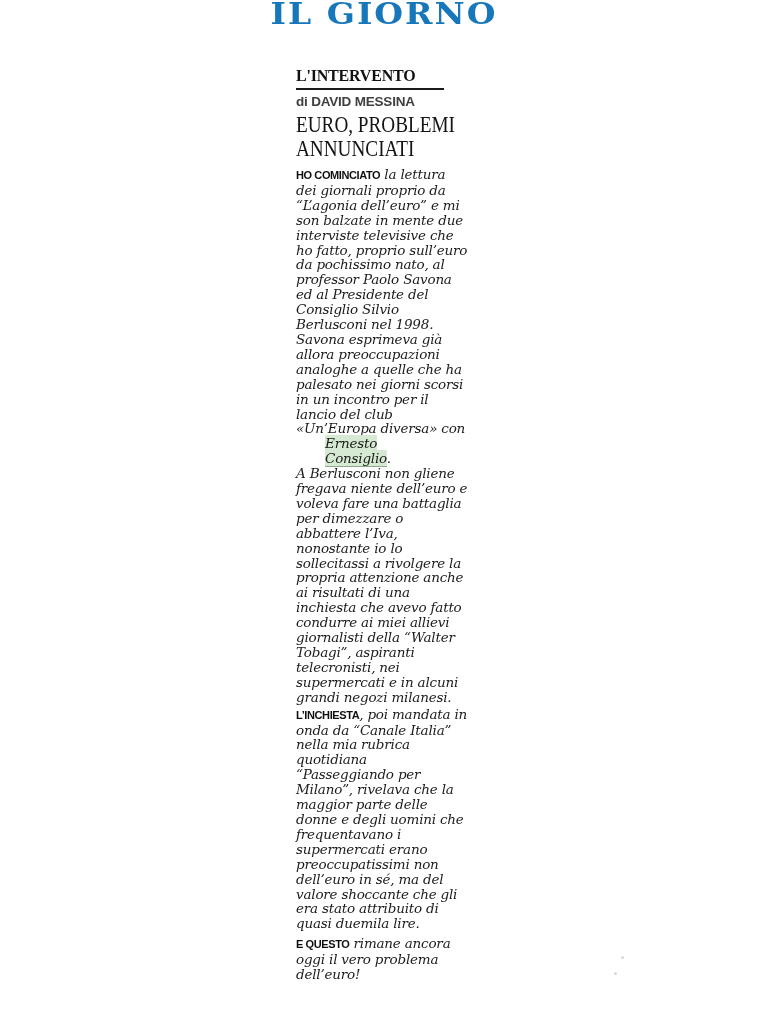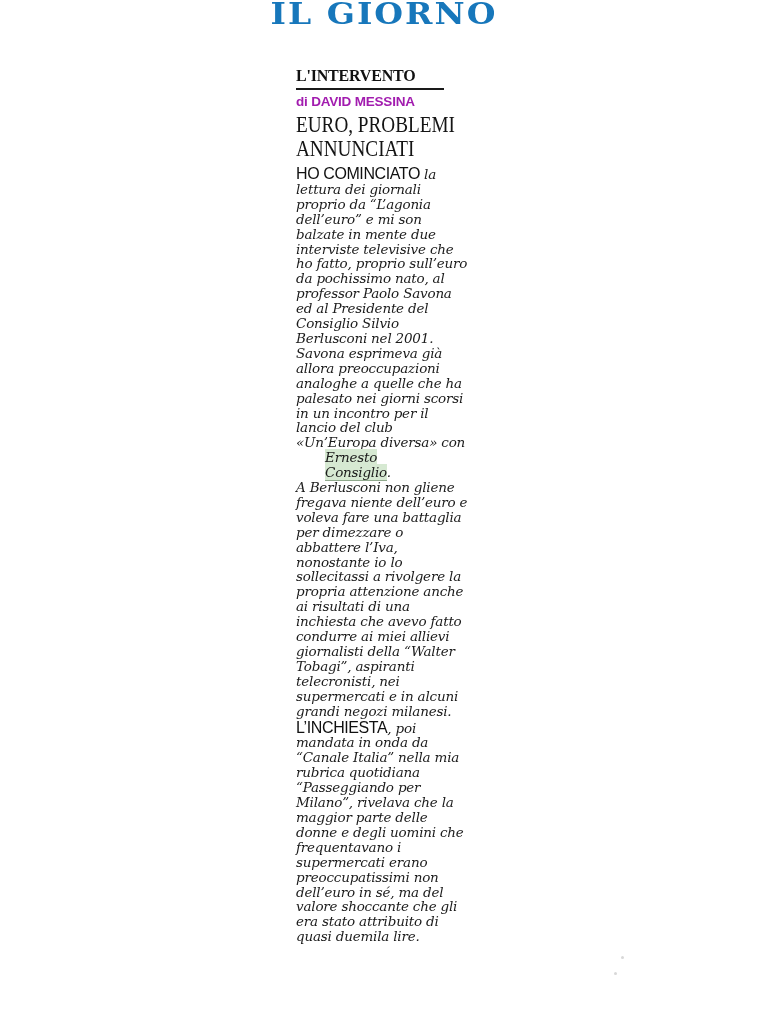--- a/index.html
+++ b/index.html
@@ -49,21 +49,21 @@
     width: 148px;
     border: 0;
     border-top: 2px solid #1a1a1a;
     margin: 3px 0 4px 0;
   }
   .byline {
     font-family: "Liberation Sans", sans-serif;
     font-weight: bold;
     font-size: 13.5px;
     line-height: 16px;
-    color: #a21caf;
+    color: #404040;
     margin-bottom: 3px;
     letter-spacing: -0.2px;
   }
   .headline {
     font-family: "Liberation Serif", serif;
     font-weight: 400;
     font-size: 24px;
     line-height: 23.5px;
     color: #141414;
     width: 215px;
@@ -78,22 +78,22 @@
     font-size: 13.5px;
     line-height: 14.9px;
     color: #1b1b1b;
     letter-spacing: -0.2px;
   }
   .article-body p.body-para:nth-child(4) { margin-top: 2px; }
   .article-body p.body-para:nth-child(5) { margin-top: 5px; }
   .seg-lead {
     font-style: normal;
     font-family: "Liberation Sans", sans-serif;
-    font-weight: normal;
-    font-size: 16px;
+    font-weight: bold;
+    font-size: 11px;
     letter-spacing: -0.4px;
     color: #101010;
   }
   .seg-highlight {
     background: var(--hl-bg, #d6e9d2);
     border-bottom: 1px solid var(--hl-line, #8fa98c);
     cursor: pointer;
     margin-left: 29px;
   }
   .scan-speck {
@@ -112,21 +112,22 @@
 </header>
 
 <article class="article">
   <div class="kicker">L'INTERVENTO</div>
   <hr class="kicker-rule">
   <div class="byline">
     <span>di </span><span>DAVID MESSINA</span>
   </div>
   <h1 class="headline">EURO, PROBLEMI ANNUNCIATI</h1>
   <div class="article-body">
-      <p class="body-para"><span class="seg-lead">HO COMINCIATO</span><span class="seg-normal"> la lettura dei giornali proprio da “L’agonia dell’euro” e mi son balzate in mente due interviste televisive che ho fatto, proprio sull’euro da pochissimo nato, al professor Paolo Savona ed al Presidente del Consiglio Silvio Berlusconi nel 2001.</span></p>
+      <p class="body-para"><span class="seg-lead">HO COMINCIATO</span><span class="seg-normal"> la lettura dei giornali proprio da “L’agonia dell’euro” e mi son balzate in mente due interviste televisive che ho fatto, proprio sull’euro da pochissimo nato, al professor Paolo Savona ed al Presidente del Consiglio Silvio Berlusconi nel 1998.</span></p>
       <p class="body-para"><span class="seg-normal">Savona esprimeva già allora preoccupazioni analoghe a quelle che ha palesato nei giorni scorsi in un incontro per il lancio del club «Un’Europa diversa» con </span><span class="seg-highlight">Ernesto</span><span class="seg-normal"> </span><span class="seg-highlight">Consiglio</span><span class="seg-normal">.</span></p>
       <p class="body-para"><span class="seg-normal">A Berlusconi non gliene fregava niente dell’euro e voleva fare una battaglia per dimezzare o abbattere l’Iva, nonostante io lo sollecitassi a rivolgere la propria attenzione anche ai risultati di una inchiesta che avevo fatto condurre ai miei allievi giornalisti della “Walter Tobagi”, aspiranti telecronisti, nei supermercati e in alcuni grandi negozi milanesi.</span></p>
       <p class="body-para"><span class="seg-lead">L’INCHIESTA</span><span class="seg-normal">, poi mandata in onda da “Canale Italia” nella mia rubrica quotidiana “Passeggiando per Milano”, rivelava che la maggior parte delle donne e degli uomini che frequentavano i supermercati erano preoccupatissimi non dell’euro in sé, ma del valore shoccante che gli era stato attribuito di quasi duemila lire.</span></p>
+      <p class="body-para"><span class="seg-lead">E QUESTO</span><span class="seg-normal"> rimane ancora oggi il vero problema dell’euro!</span></p>
     </div>
 </article>
 
 <div class="scan-speck" style="left:621px; top:956px;"></div>
 <div class="scan-speck" style="left:614px; top:972px;"></div>
 
 </body></html>

